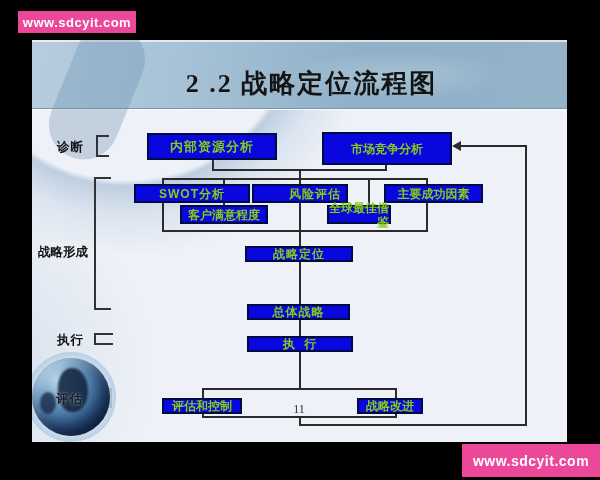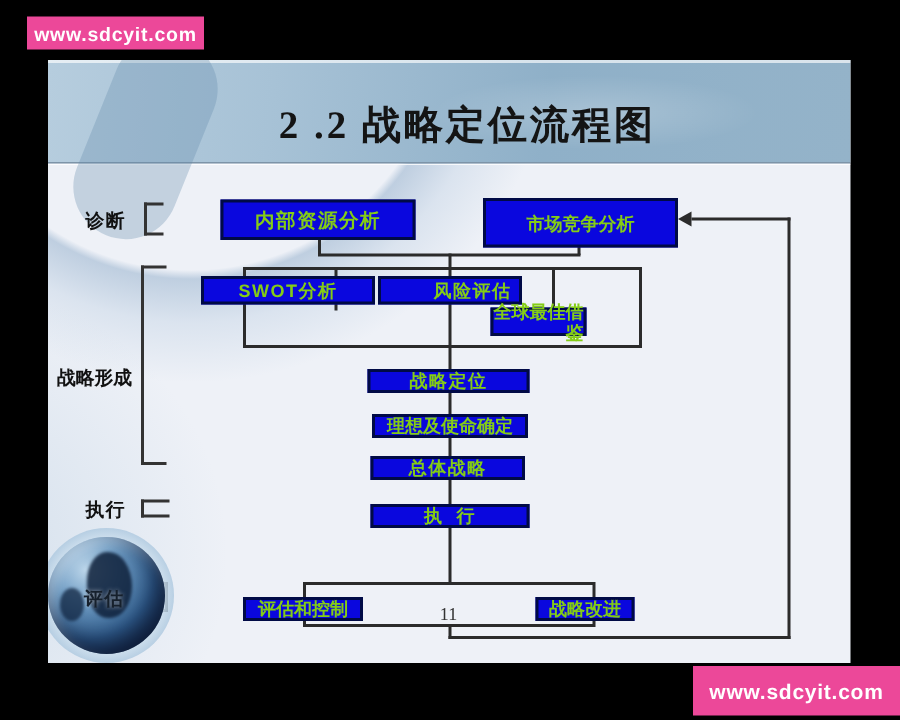--- a/index.html
+++ b/index.html
@@ -98,28 +98,31 @@
     </div>
     <div class="bx" style="left:290px;top:92px;width:130px;height:33px;flex-direction:column;letter-spacing:0;">
       <span>市场竞争分析</span>
     </div>
     <div class="bx" style="left:80px;top:144px;width:116px;height:19px;margin-left:22px;">
       <span>SWOT分析</span>
     </div>
     <div class="bx" style="left:220px;top:144px;width:96px;height:19px;padding-left:30px;">
       <span>风险评估</span>
     </div>
+    <div class="bx" style="left:352px;top:144px;width:99px;height:19px;letter-spacing:0;">
+      <span>主要成功因素</span>
+    </div>
+    <div class="bx" style="left:148px;top:165px;width:88px;height:19px;letter-spacing:0;">
+      <span>客户满意程度</span>
+    </div>
     <div class="bx" style="left:295px;top:165px;width:64px;height:19px;letter-spacing:0;">
       <span>全球最佳借鉴</span>
     </div>
     <div class="bx" style="left:213px;top:206px;width:108px;height:16px;">
       <span>战略定位</span>
-    </div>
-    <div class="bx" style="left:216px;top:236px;width:104px;height:16px;letter-spacing:0;">
-      <span>理想及使命确定</span>
     </div>
     <div class="bx" style="left:215px;top:264px;width:103px;height:16px;">
       <span>总体战略</span>
     </div>
     <div class="bx" style="left:130px;top:358px;width:80px;height:16px;letter-spacing:0;">
       <span>评估和控制</span>
     </div>
     <div class="bx" style="left:215px;top:296px;width:106px;height:16px;white-space:pre;">
       <span>执  行</span>
     </div>

